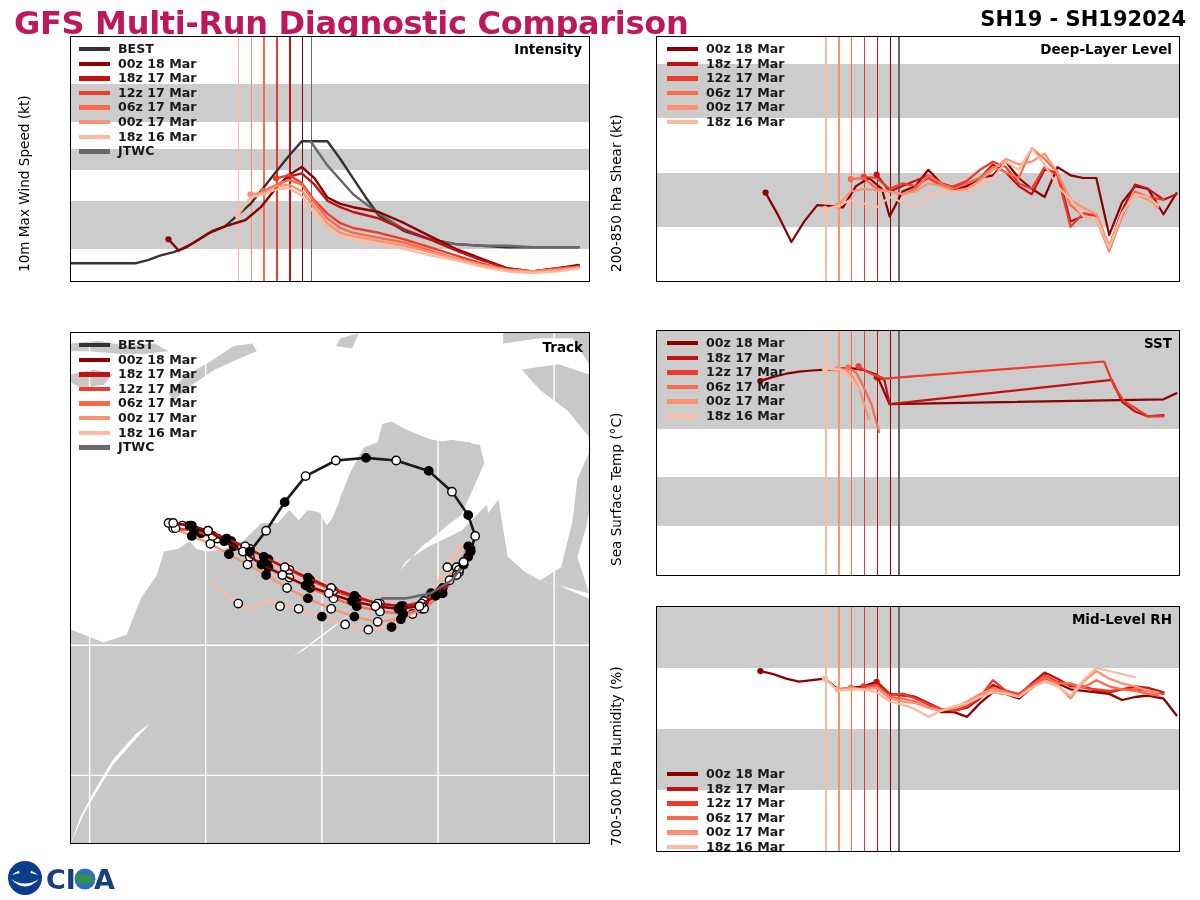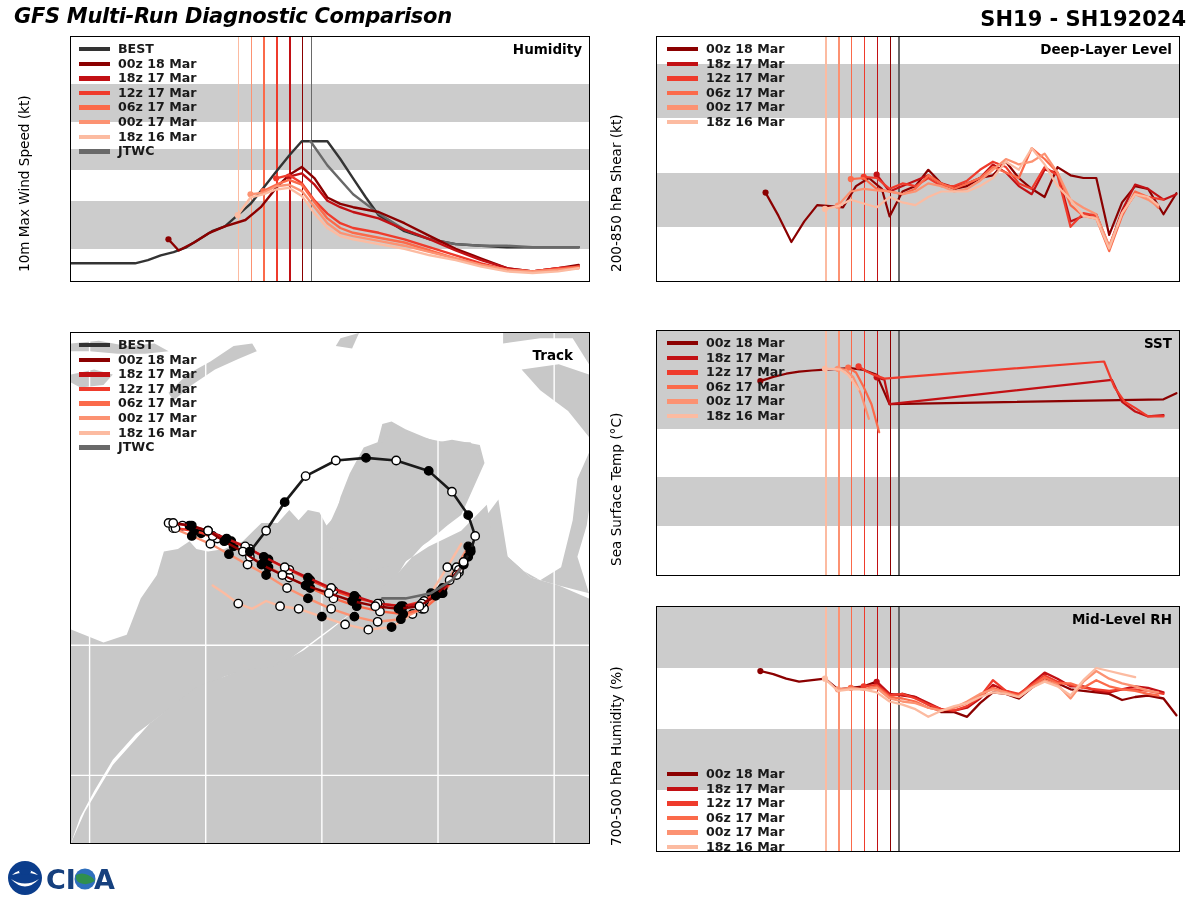--- a/index.html
+++ b/index.html
@@ -2,29 +2,29 @@
 <html><head>
 <meta charset="utf-8">
 <style>
   html,body{margin:0;padding:0;background:#fff;}
   body{width:1200px;height:900px;position:relative;
        font-family:"DejaVu Sans","Liberation Sans",sans-serif;
        -webkit-font-smoothing:antialiased;overflow:hidden;}
   .abs{position:absolute;}
 
   
-  #main-title{left:14px;top:4px;font-size:21px;font-weight:bold;color:#000000;letter-spacing:-.3px;font-style:italic;}
+  #main-title{left:14px;top:4px;font-size:32px;font-weight:bold;color:#be185d;letter-spacing:-.3px;}
   #storm-title{right:14px;top:7px;font-size:21px;font-weight:bold;color:#000;}
 
   
   .panel{position:absolute;box-sizing:border-box;border:1.6px solid #000;background:#fff;overflow:hidden;}
   .plotbg{position:absolute;left:0;top:0;right:0;bottom:0;}
   .band{position:absolute;left:0;right:0;background:#cccccc;}
   .panel-label{position:absolute;right:7px;top:4px;font-size:13.5px;font-weight:bold;color:#000;z-index:40;}
-  .panel-label.track{right:16px;top:6px;margin-top:8px;}
+  .panel-label.track{right:6px;top:6px;}
 
   
   .legend{position:absolute;z-index:45;font-weight:bold;}
   .lg-row{display:flex;align-items:center;height:14.6px;}
   .lg-swatch{width:31px;height:4px;border-radius:0;flex:none;}
   .lg-swatch.thick{height:4.4px;}
   .lg-text{font-size:12.6px;color:#1a1a1a;margin-left:8px;white-space:nowrap;line-height:14.6px;}
   .ytickmark{position:absolute;left:-5.5px;width:5.5px;height:1.5px;background:#000;transform:translateY(-50%);}
   .xtickmark{position:absolute;bottom:-5.5px;width:1.5px;height:5.5px;background:#000;}
   .xtickmark.minor{bottom:-3.5px;height:3.5px;}
@@ -66,21 +66,21 @@
         <polyline points="205.1,141.3 218.0,138.1 230.8,146.1 243.6,163.7 256.4,176.6 269.3,186.2 282.1,191.0 307.7,195.8 333.4,202.3 359.0,210.3 384.7,218.3 410.3,226.3 435.9,232.8 461.6,234.4 487.2,231.2 507.7,229.6" fill="none" stroke="#ef3b2c" stroke-width="2.4" stroke-linejoin="round" stroke-linecap="round"></polyline>
         <circle cx="205.14851485148512" cy="141.26315789473685" r="3.1" fill="#ef3b2c"></circle>
         <polyline points="192.3,154.1 205.1,147.7 218.0,142.9 230.8,147.7 243.6,165.3 256.4,181.4 269.3,191.0 282.1,195.8 307.7,200.7 333.4,205.5 359.0,213.5 384.7,221.5 410.3,227.9 435.9,232.8 461.6,234.4 487.2,232.8 507.7,229.6" fill="none" stroke="#fb6a4a" stroke-width="2.4" stroke-linejoin="round" stroke-linecap="round"></polyline>
         <circle cx="192.3267326732673" cy="154.10526315789474" r="3.1" fill="#fb6a4a"></circle>
         <polyline points="179.5,157.3 192.3,155.7 205.1,149.3 218.0,147.7 230.8,154.1 243.6,170.2 256.4,186.2 269.3,195.8 282.1,199.1 307.7,203.9 333.4,208.7 359.0,215.1 384.7,221.5 410.3,227.9 435.9,232.8 461.6,234.4 487.2,232.8 507.7,231.2" fill="none" stroke="#fc9272" stroke-width="2.4" stroke-linejoin="round" stroke-linecap="round"></polyline>
         <circle cx="179.50495049504948" cy="157.31578947368422" r="3.1" fill="#fc9272"></circle>
         <polyline points="166.7,178.2 179.5,160.5 192.3,157.3 205.1,152.5 218.0,150.9 230.8,158.9 243.6,176.6 256.4,191.0 269.3,199.1 282.1,202.3 307.7,207.1 333.4,211.9 359.0,218.3 384.7,223.1 410.3,229.6 435.9,234.4 461.6,236.0 487.2,234.4 507.7,231.2" fill="none" stroke="#fcbba1" stroke-width="2.4" stroke-linejoin="round" stroke-linecap="round"></polyline>
         <circle cx="166.68316831683165" cy="178.18421052631578" r="3.1" fill="#fcbba1"></circle>
       </svg>
     </div>
-  <div class="panel-label">Humidity</div>
+  <div class="panel-label">Intensity</div>
 <div class="ytickmark" style="top: 234.368px;"></div>
     <div class="ytickmark" style="top: 202.263px;"></div>
     <div class="ytickmark" style="top: 170.158px;"></div>
     <div class="ytickmark" style="top: 138.053px;"></div>
     <div class="ytickmark" style="top: 105.947px;"></div>
     <div class="ytickmark" style="top: 73.8421px;"></div>
     <div class="ytickmark" style="top: 41.7368px;"></div>
     <div class="ytickmark" style="top: 9.63158px;"></div>
     <div class="xtickmark" style="left: 25.6436px;"></div>
     <div class="xtickmark minor" style="left: 51.2871px;"></div>

